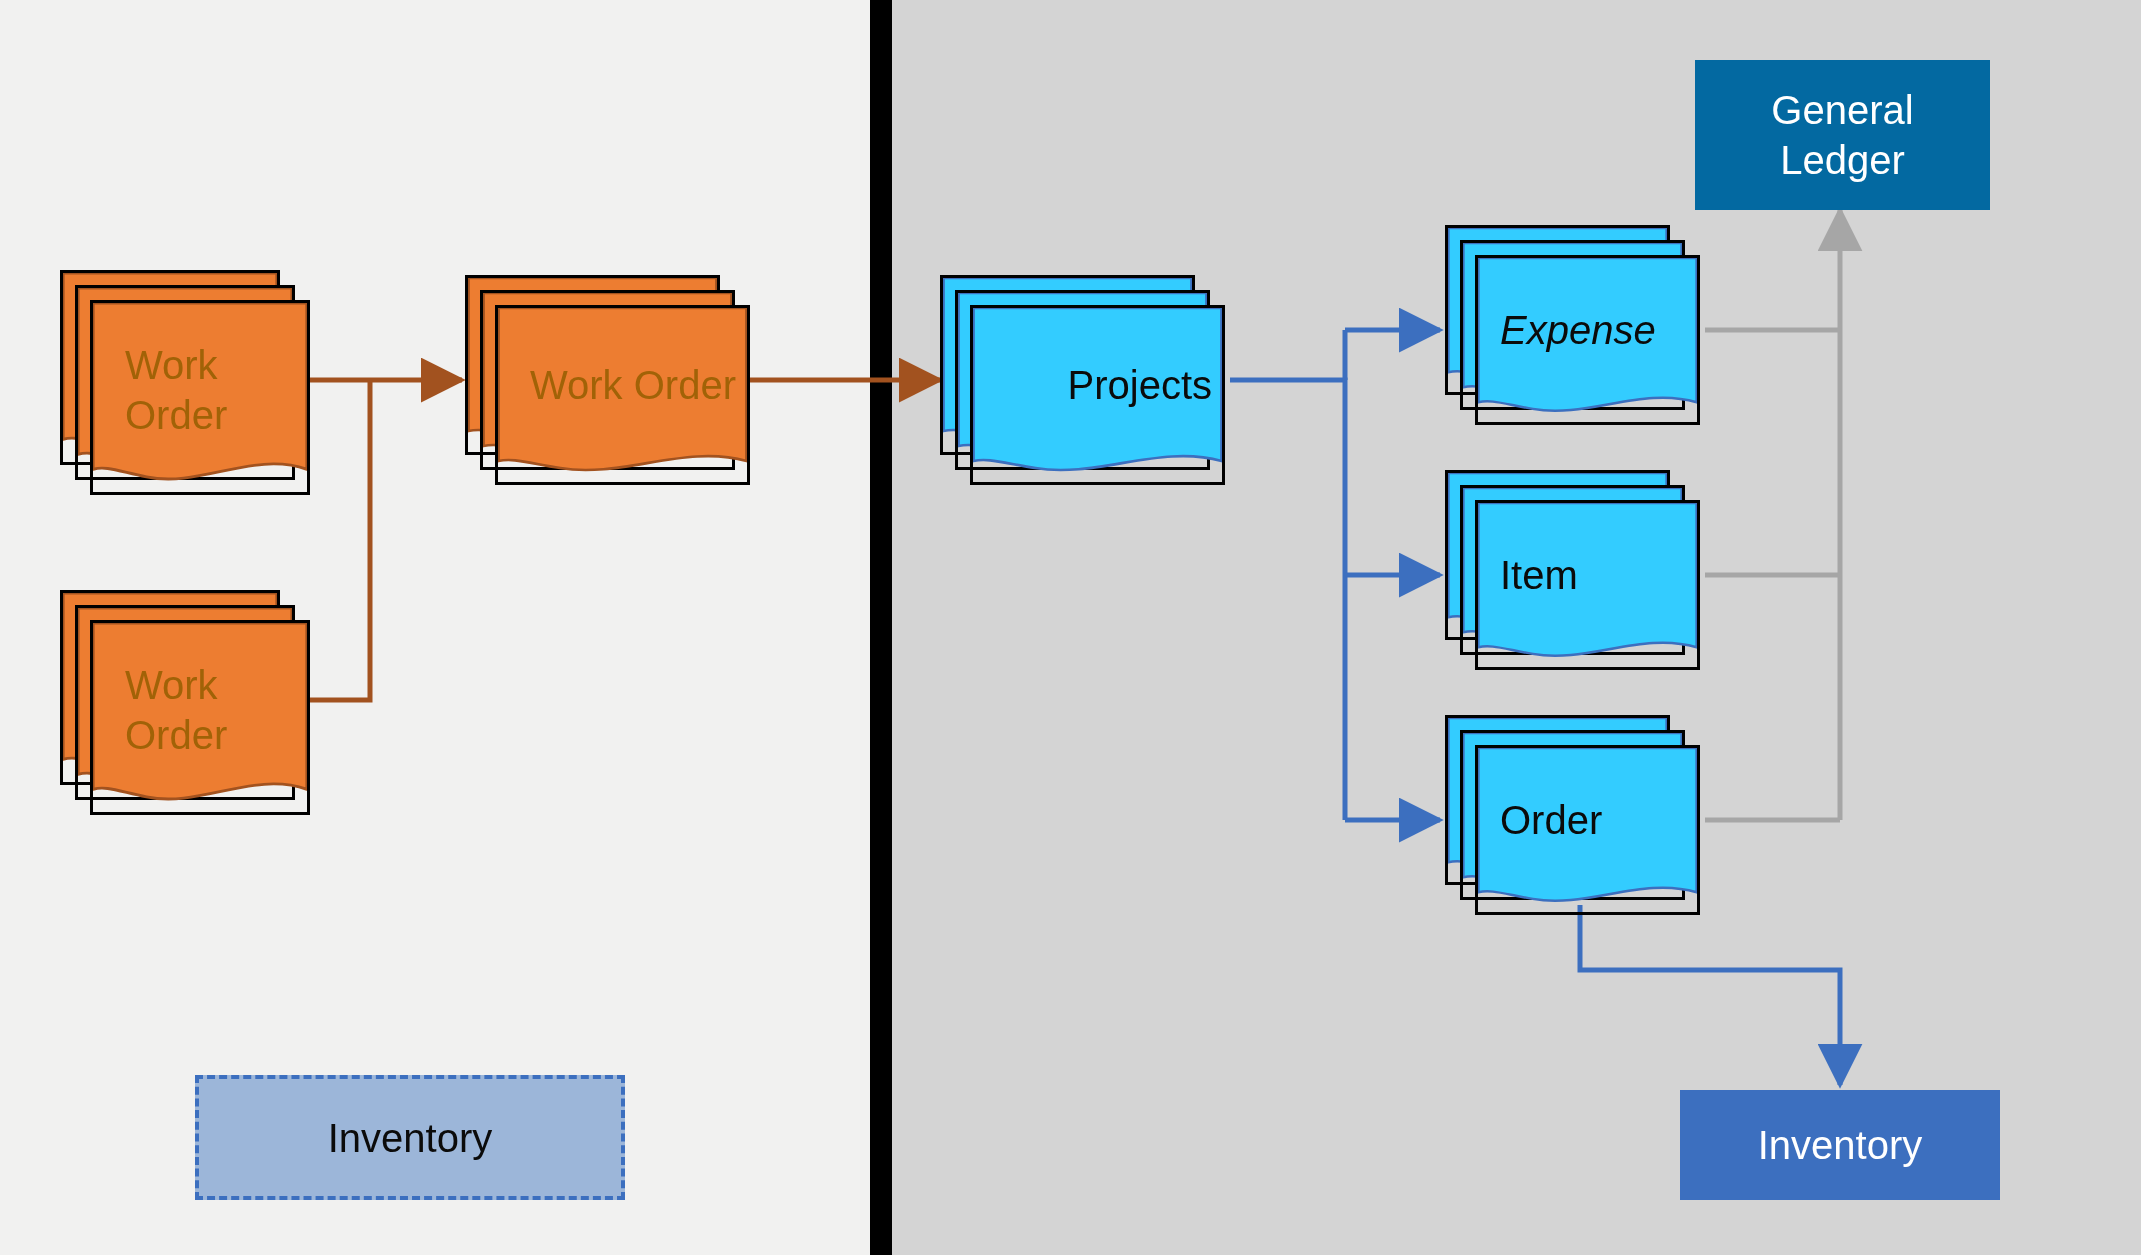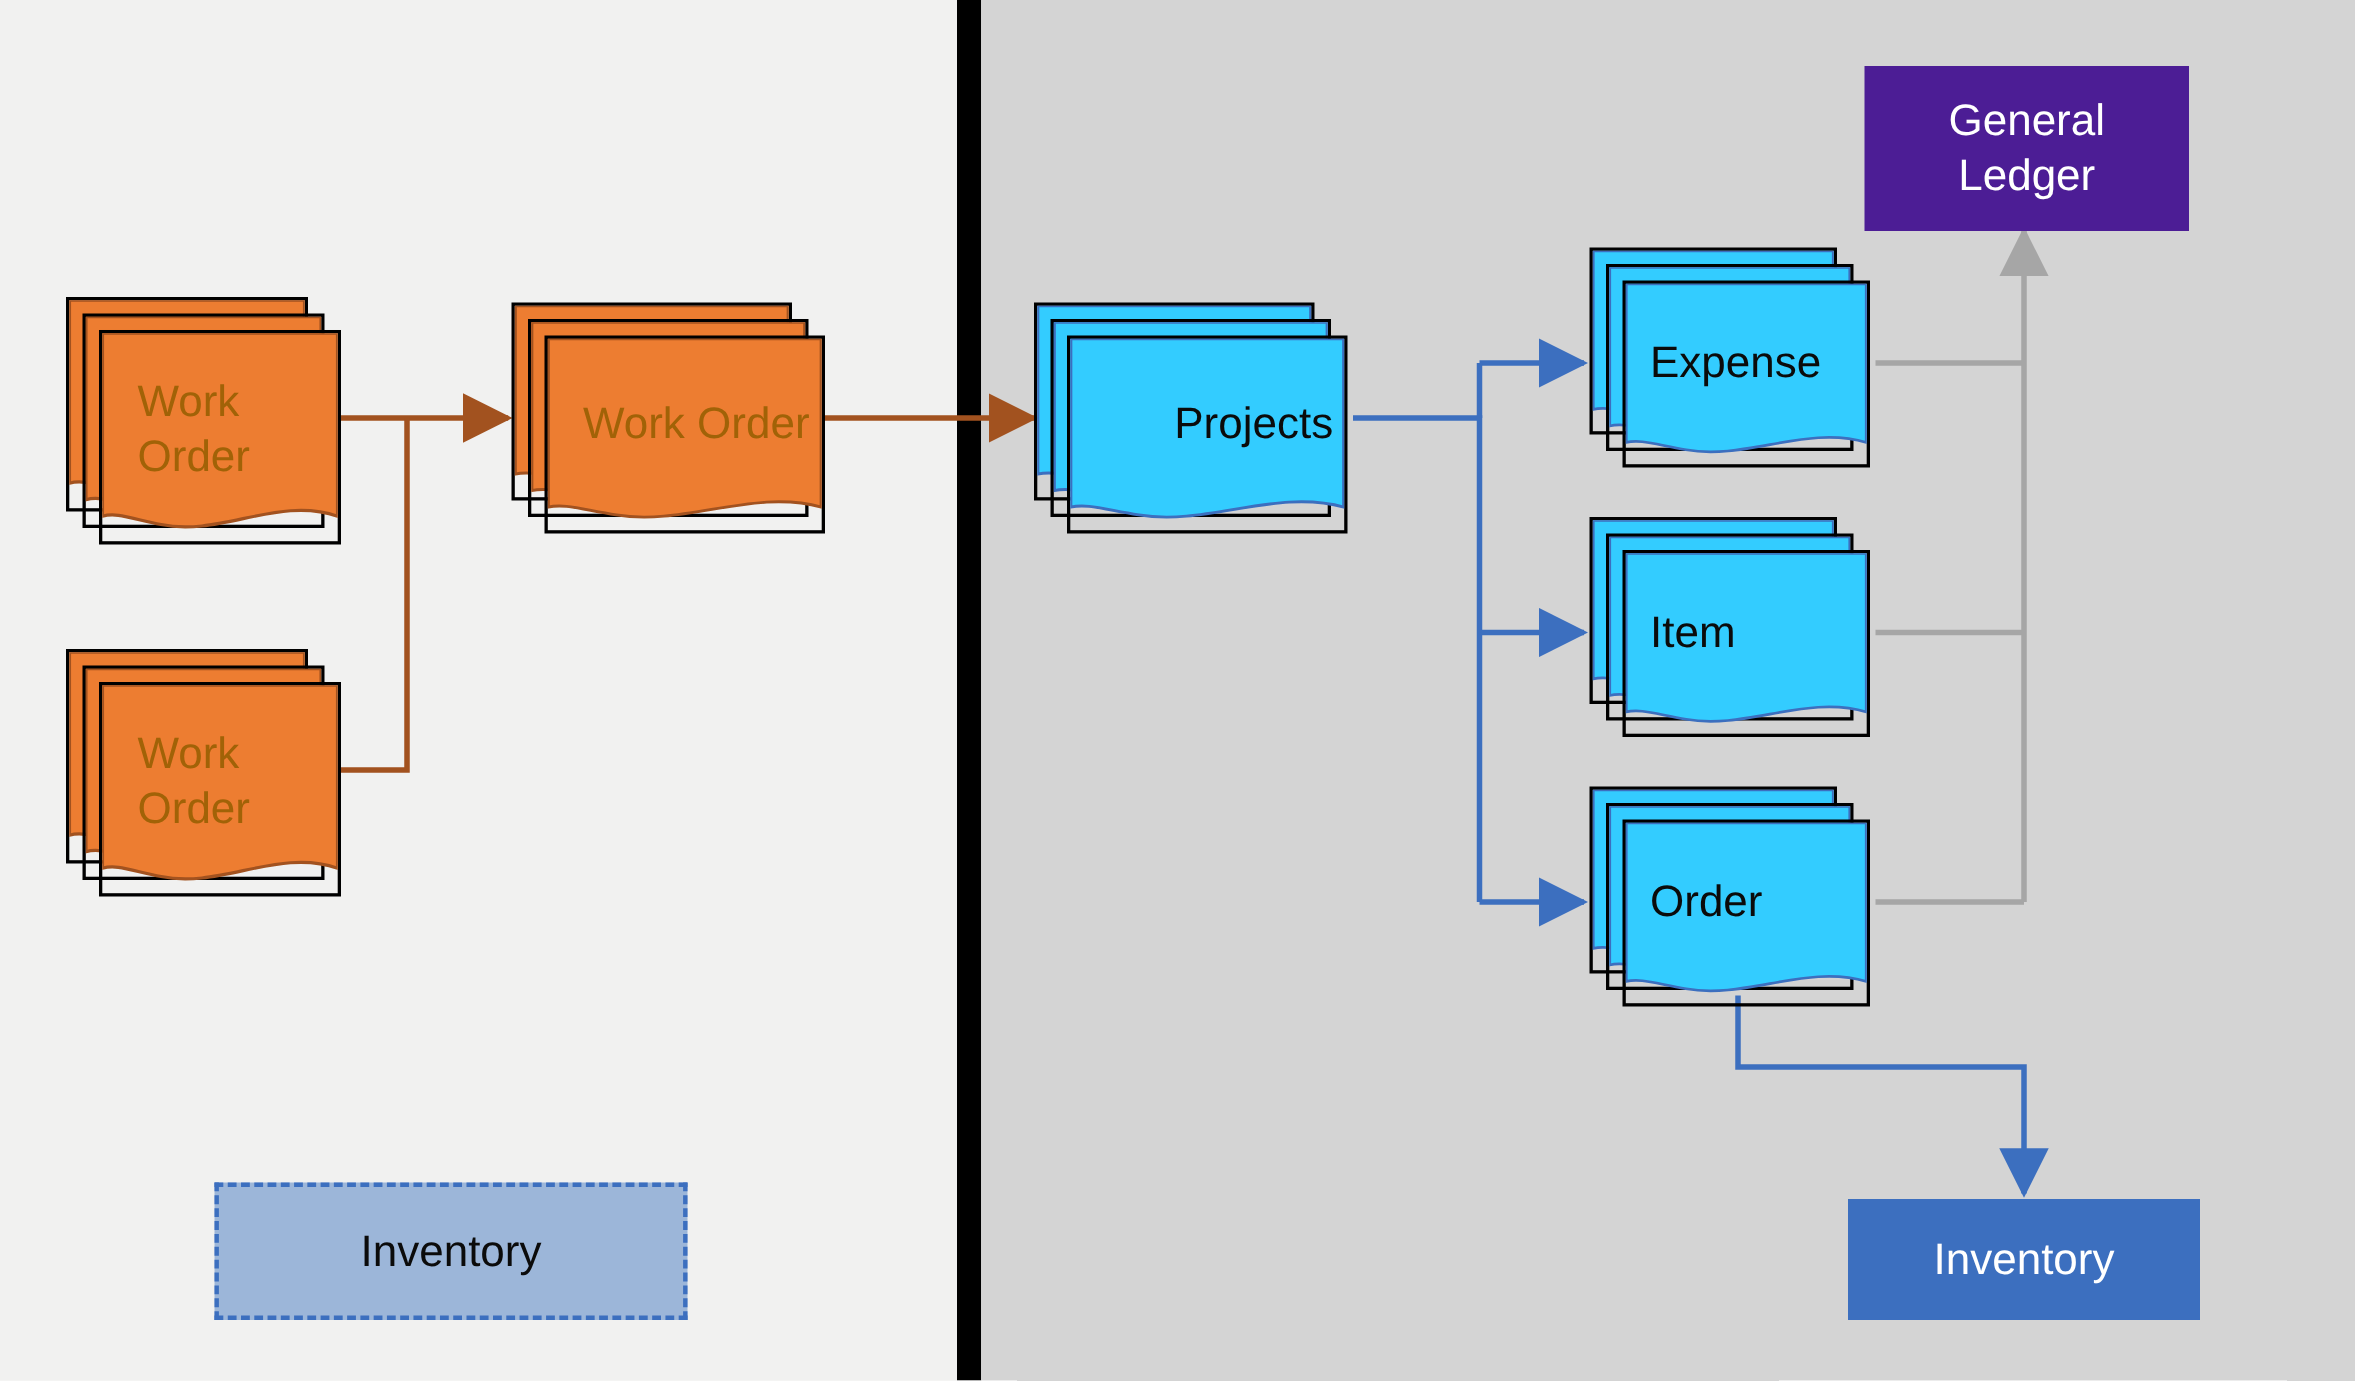--- a/index.html
+++ b/index.html
@@ -69,21 +69,21 @@
     box-sizing: border-box;
     display: flex;
     align-items: center;
     justify-content: center;
     font-size: 40px;
     text-align: center;
     padding: 10px 20px;
     line-height: 1.25;
   }
   .box-gray {
-    background: #4c1d95;
+    background: #0369a1;
     color: #fff;
   }
   .box-blue {
     background: #3c6fbf;
     color: #fff;
   }
   .box-dashed {
     background: #9cb6d9;
     color: #0b0b0b;
     border: 4px dashed #3c6fbf;
@@ -229,21 +229,21 @@
       </div>
     <div class="doc cyan" style="left:15px;top:15px;width:225px; height:170px;">
         <svg viewBox="0 0 100 100" preserveAspectRatio="none">
           <path d="M0,0 H100 V88 C75,78 50,98 25,92 C12,89 6,86 0,88 Z" fill="#33ccff" stroke="#3c6fbf" stroke-width="1.5"></path>
         </svg>
       </div>
     <div class="doc cyan" style="left:30px;top:30px;width:225px; height:170px;">
         <svg viewBox="0 0 100 100" preserveAspectRatio="none">
           <path d="M0,0 H100 V88 C75,78 50,98 25,92 C12,89 6,86 0,88 Z" fill="#33ccff" stroke="#3c6fbf" stroke-width="1.5"></path>
         </svg>
-      <span class="label" style="transform:translateY(-70%);">Expense</span>
+      <span class="label" style="transform:translateY(-70%);font-style:italic;">Expense</span>
     </div>
   </div>
 
   <div class="docstack" style="left:1445px; top:470px; width:260px; height:200px;">
     <div class="doc cyan" style="left:0;  top:0;   width:225px; height:170px;">
         <svg viewBox="0 0 100 100" preserveAspectRatio="none">
           <path d="M0,0 H100 V88 C75,78 50,98 25,92 C12,89 6,86 0,88 Z" fill="#33ccff" stroke="#3c6fbf" stroke-width="1.5"></path>
         </svg>
       </div>
     <div class="doc cyan" style="left:15px;top:15px;width:225px; height:170px;">

